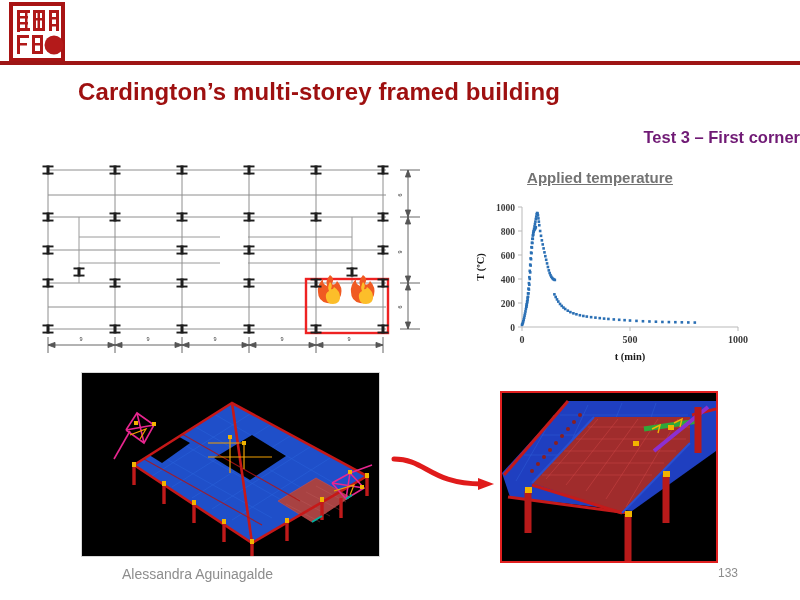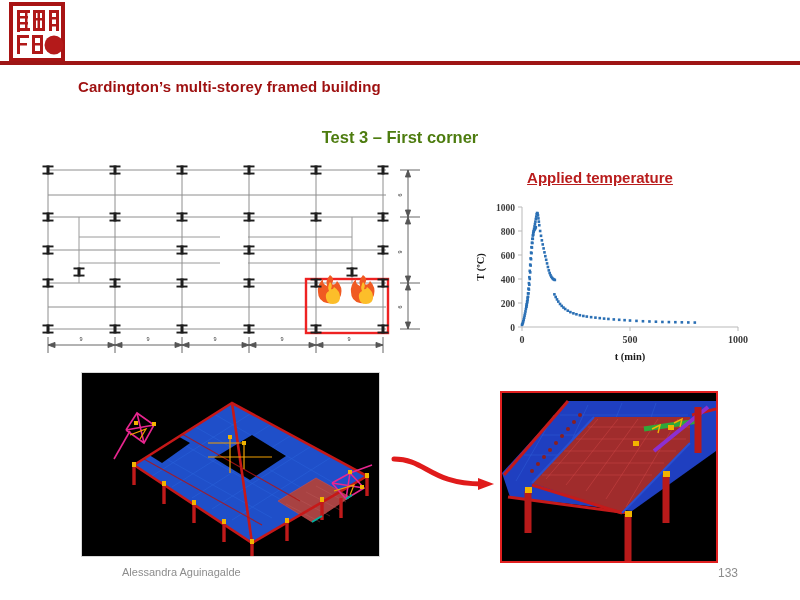--- a/index.html
+++ b/index.html
@@ -31,35 +31,35 @@
     left: 0;
     top: 61px;
     width: 800px;
     height: 4px;
     background: #9e1515;
   }
   #slide-title {
     position: absolute;
     left: 78px;
     top: 78px;
-    font-size: 15px;
+    font-size: 24px;
     font-weight: bold;
     color: #9e1010;
     letter-spacing: 0.1px;
     white-space: nowrap;
   }
   #slide-subtitle {
     position: absolute;
     left: 0;
     top: 128px;
     width: 800px;
-    text-align: center;
+    text-align: right;
     font-size: 16.5px;
     font-weight: bold;
-    color: #4d7c0f;
+    color: #701a75;
     white-space: nowrap;
   }
 
   
   #floor-plan {
     position: absolute;
     left: 30px;
     top: 155px;
     width: 400px;
     height: 210px;
@@ -75,21 +75,21 @@
     height: 200px;
   }
   #chart-title {
     position: absolute;
     left: 0;
     top: 4px;
     width: 260px;
     text-align: center;
     font-size: 15px;
     font-weight: bold;
-    color: #b91c1c;
+    color: #737373;
     text-decoration: underline;
     white-space: nowrap;
   }
   #chart-svg-wrap {
     position: absolute;
     left: 0;
     top: 34px;
   }
 
   
@@ -128,21 +128,21 @@
     top: 448px;
     width: 110px;
     height: 52px;
   }
 
   
   #footer-author {
     position: absolute;
     left: 122px;
     top: 566px;
-    font-size: 11px;
+    font-size: 14px;
     color: #8d8d8d;
     white-space: nowrap;
   }
   #footer-pagenum {
     position: absolute;
     left: 718px;
     top: 566px;
     font-size: 12px;
     color: #8d8d8d;
     white-space: nowrap;

